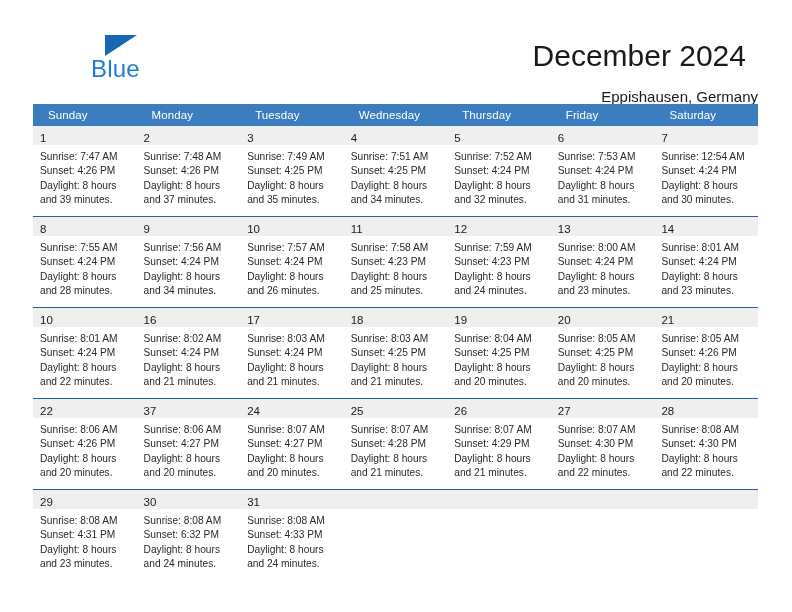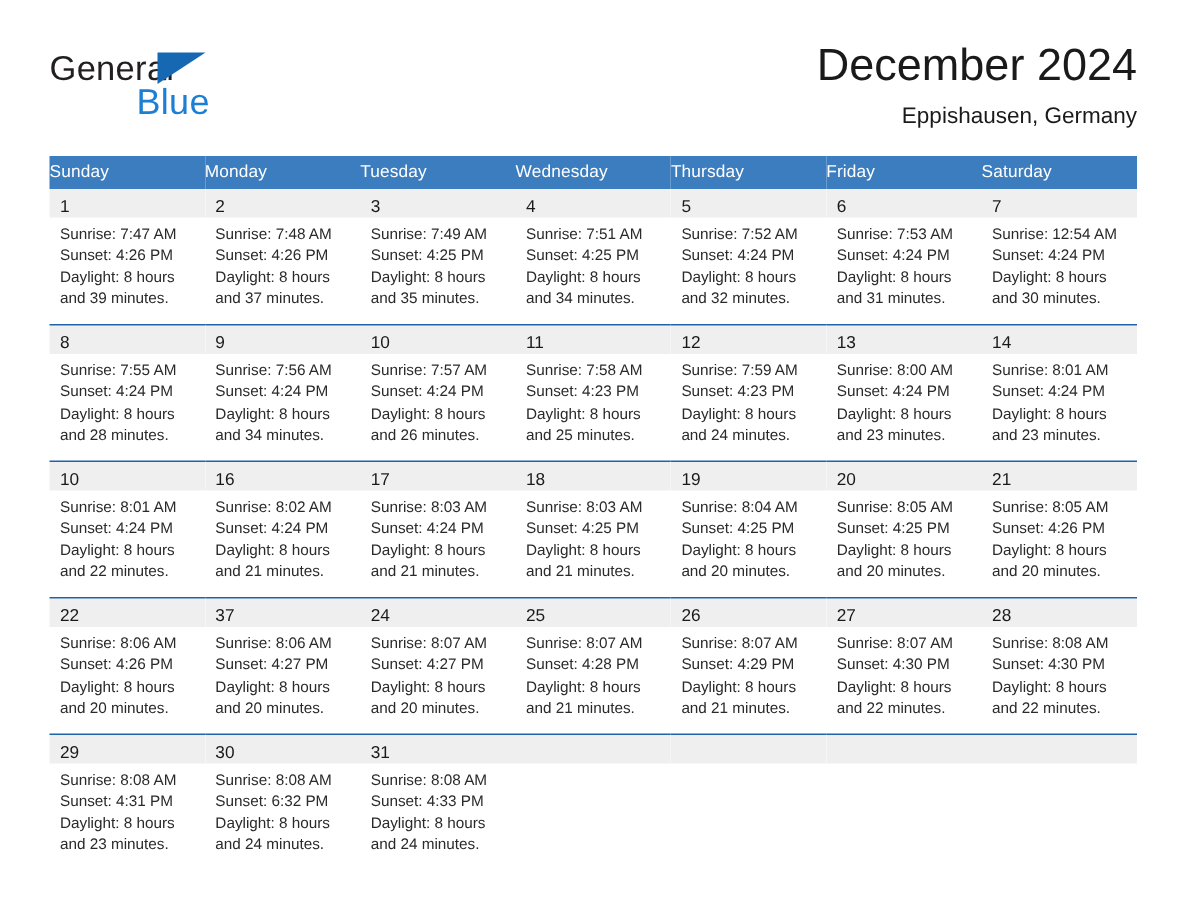--- a/index.html
+++ b/index.html
@@ -69,21 +69,21 @@
     right: 0;
     top: 0;
     text-align: right;
   }
   .cal-title {
     font-size: 30px;
     color: #1a1a1a;
     line-height: 36px;
     white-space: nowrap;
     font-weight: normal;
-    margin: 0;
+    margin: 12px;
   }
   .cal-subtitle {
     font-size: 15px;
     color: #1a1a1a;
     line-height: 22px;
     margin-top: 5px;
     white-space: nowrap;
   }
 
   
@@ -96,21 +96,21 @@
     table-layout: fixed;
   }
   .calendar col { width: 103.57px; }
 
   .calendar thead th {
     background: #3b7dbf;
     color: #ffffff;
     font-size: 11.5px;
     font-weight: normal;
     text-align: left;
-    padding: 5px 0 5px 0;
+    padding: 5px 0 5px 15px;
     height: 11px;
     vertical-align: middle;
     letter-spacing: .1px;
   }
 
   .calendar td {
     vertical-align: top;
     padding: 0;
     height: 90px;
     border-top: 1.6px solid #1e63a8;
@@ -145,21 +145,20 @@
   .empty .daynum-band { background: #efefef; }
 </style>
 </head>
 <body>
 
 <div class="page">
 
   <div class="header">
 
     <div class="logo">
-      <span class="logo-general">General</span>
       <span class="logo-tri"></span>
       <span class="logo-blue">Blue</span>
     </div>
 
     <div class="title-block">
       <h1 class="cal-title">December 2024</h1>
       <div class="cal-subtitle">Eppishausen, Germany</div>
     </div>
 
   </div>

